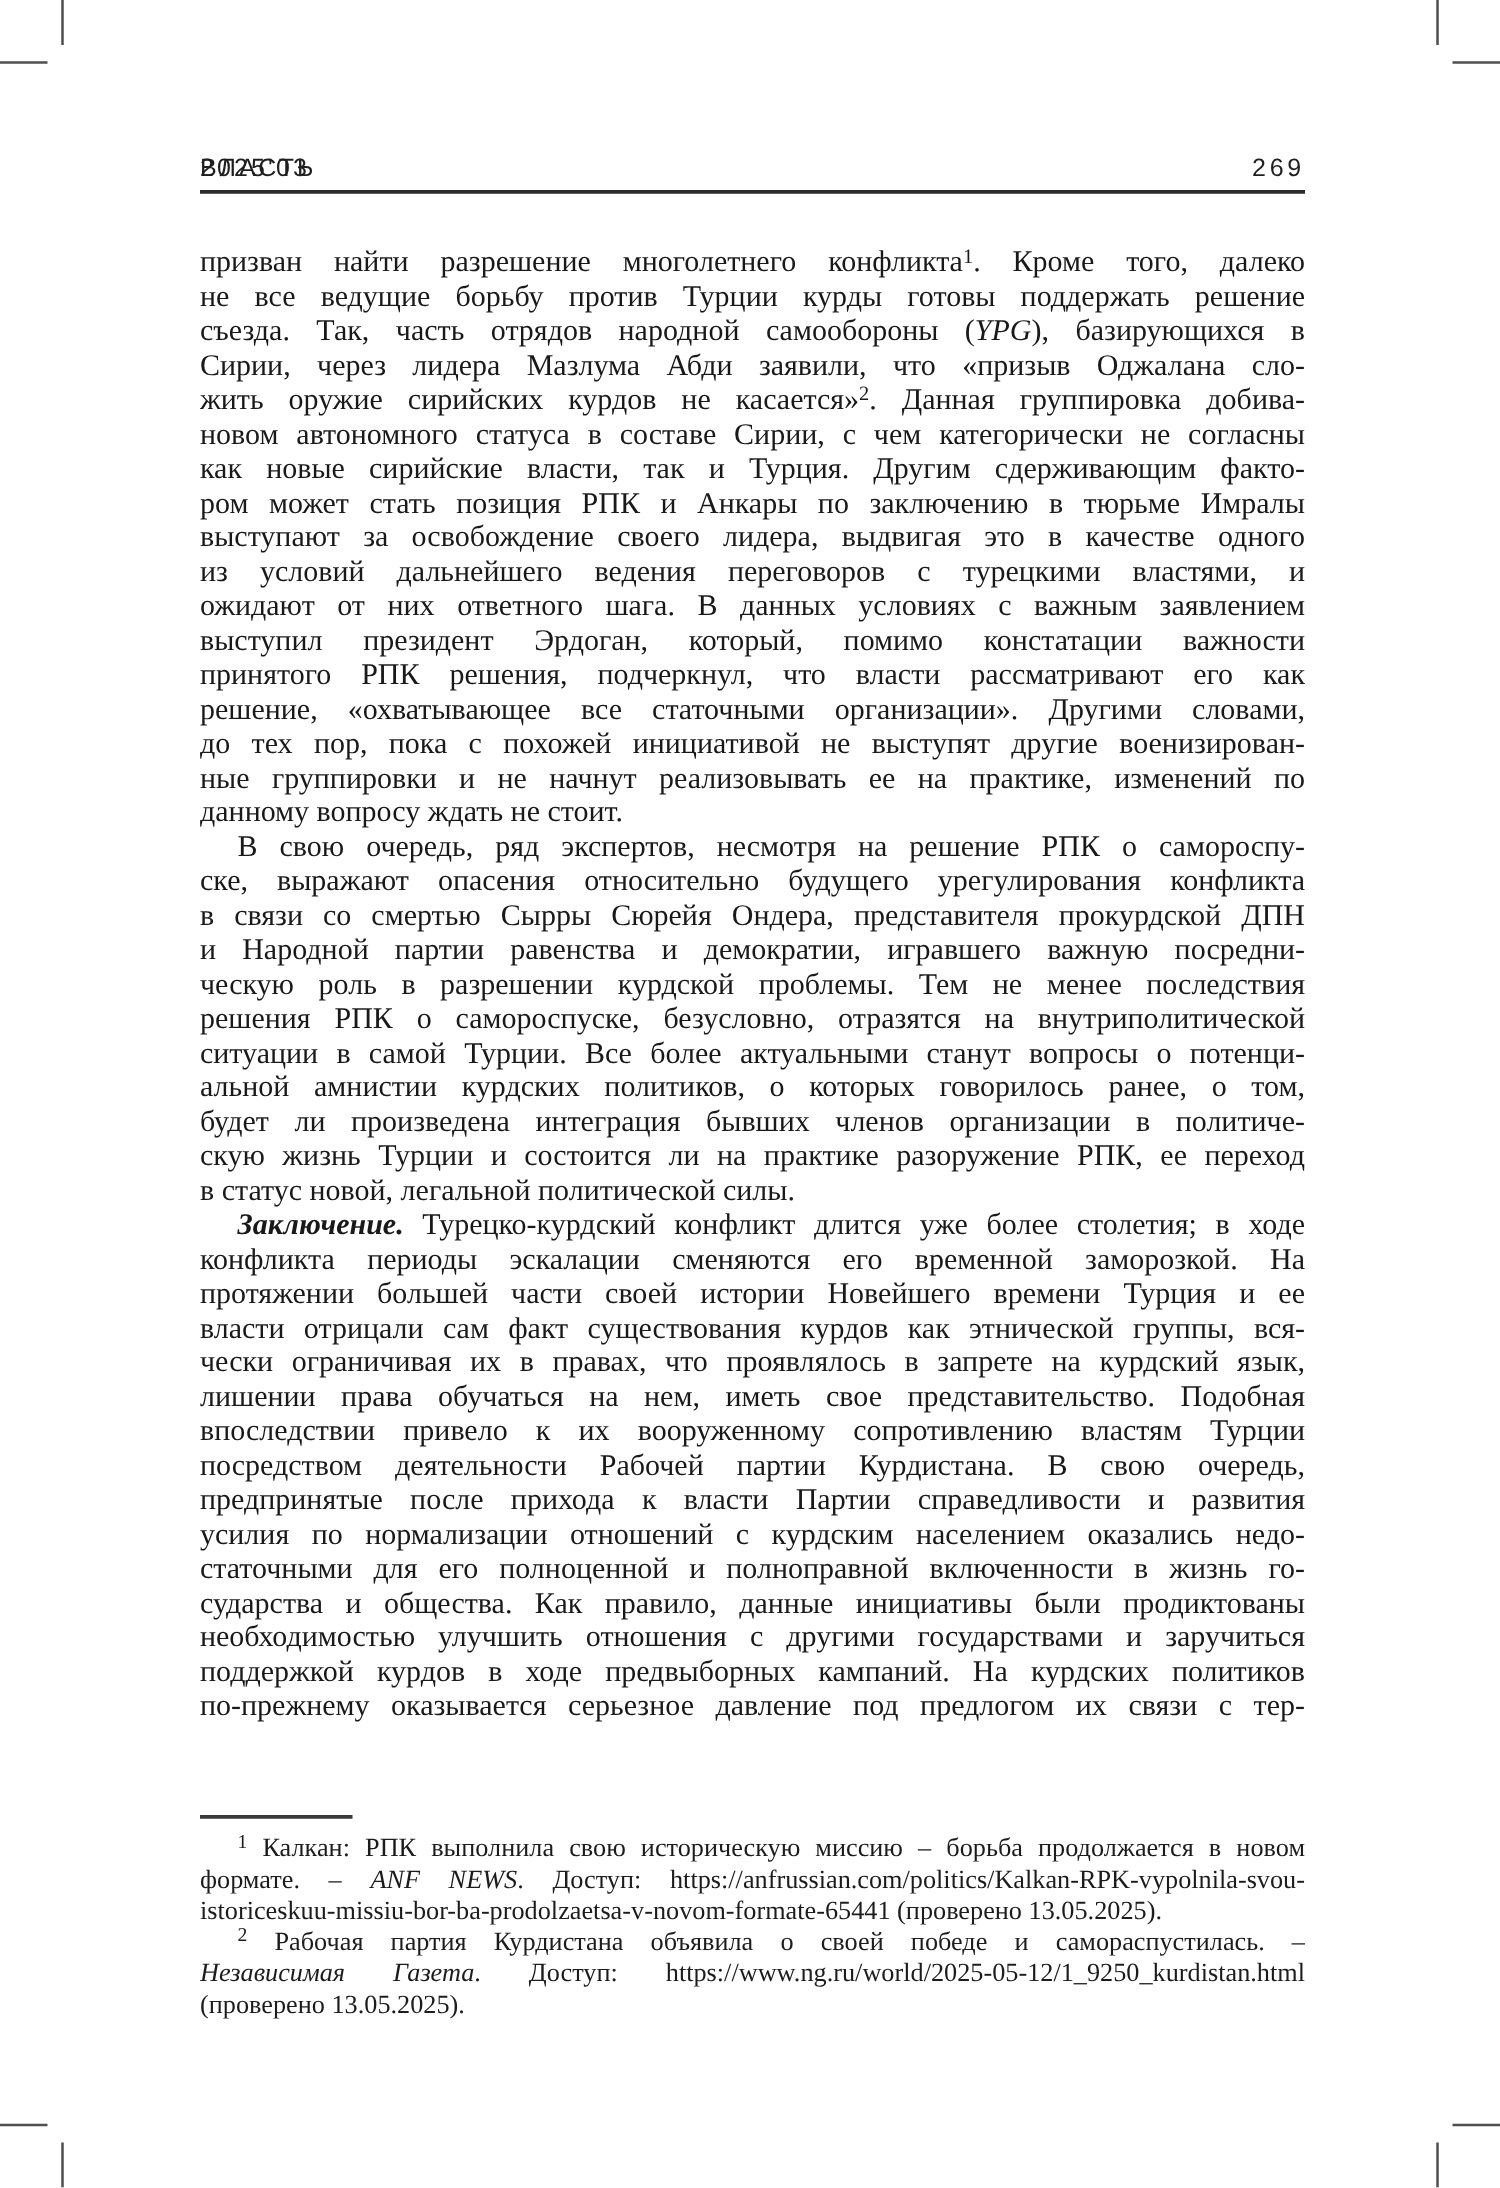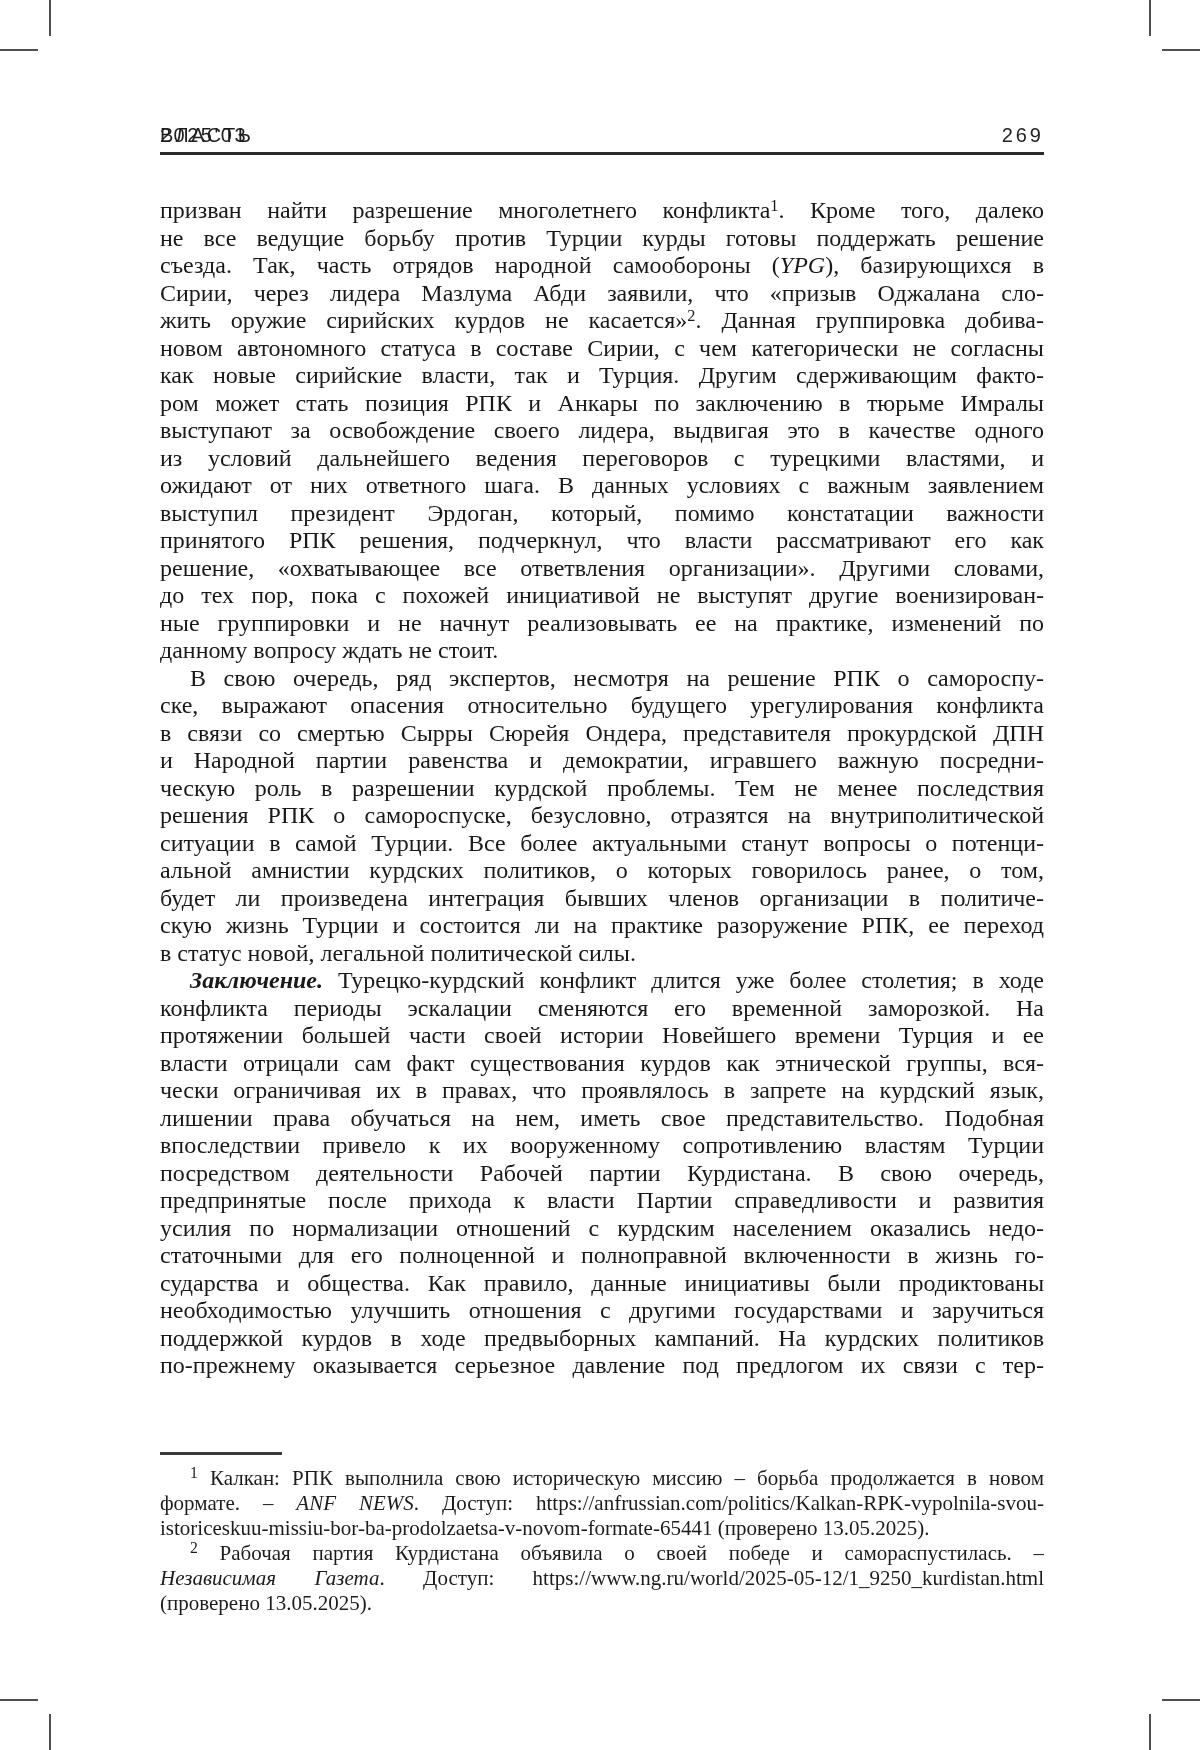--- a/index.html
+++ b/index.html
@@ -80,21 +80,21 @@
         <div class="line">Сирии, через лидера Мазлума Абди заявили, что «призыв Оджалана сло-</div>
         <div class="line">жить оружие сирийских курдов не касается»<sup>2</sup>. Данная группировка добива-</div>
         <div class="line">новом автономного статуса в составе Сирии, с чем категорически не согласны</div>
         <div class="line">как новые сирийские власти, так и Турция. Другим сдерживающим факто-</div>
         <div class="line">ром может стать позиция РПК и Анкары по заключению в тюрьме Имралы</div>
         <div class="line">выступают за освобождение своего лидера, выдвигая это в качестве одного</div>
         <div class="line">из условий дальнейшего ведения переговоров с турецкими властями, и</div>
         <div class="line">ожидают от них ответного шага. В данных условиях с важным заявлением</div>
         <div class="line">выступил президент Эрдоган, который, помимо констатации важности</div>
         <div class="line">принятого РПК решения, подчеркнул, что власти рассматривают его как</div>
-        <div class="line">решение, «охватывающее все ответвления организации». Другими словами,</div>
+        <div class="line">решение, «охватывающее все статочными организации». Другими словами,</div>
         <div class="line">до тех пор, пока с похожей инициативой не выступят другие военизирован-</div>
         <div class="line">ные группировки и не начнут реализовывать ее на практике, изменений по</div>
         <div class="line last">данному вопросу ждать не стоит.</div>
       </div>
       <div class="para">
         <div class="line indent">В свою очередь, ряд экспертов, несмотря на решение РПК о самороспу-</div>
         <div class="line">ске, выражают опасения относительно будущего урегулирования конфликта</div>
         <div class="line">в связи со смертью Сырры Сюрейя Ондера, представителя прокурдской ДПН</div>
         <div class="line">и Народной партии равенства и демократии, игравшего важную посредни-</div>
         <div class="line">ческую роль в разрешении курдской проблемы. Тем не менее последствия</div>

